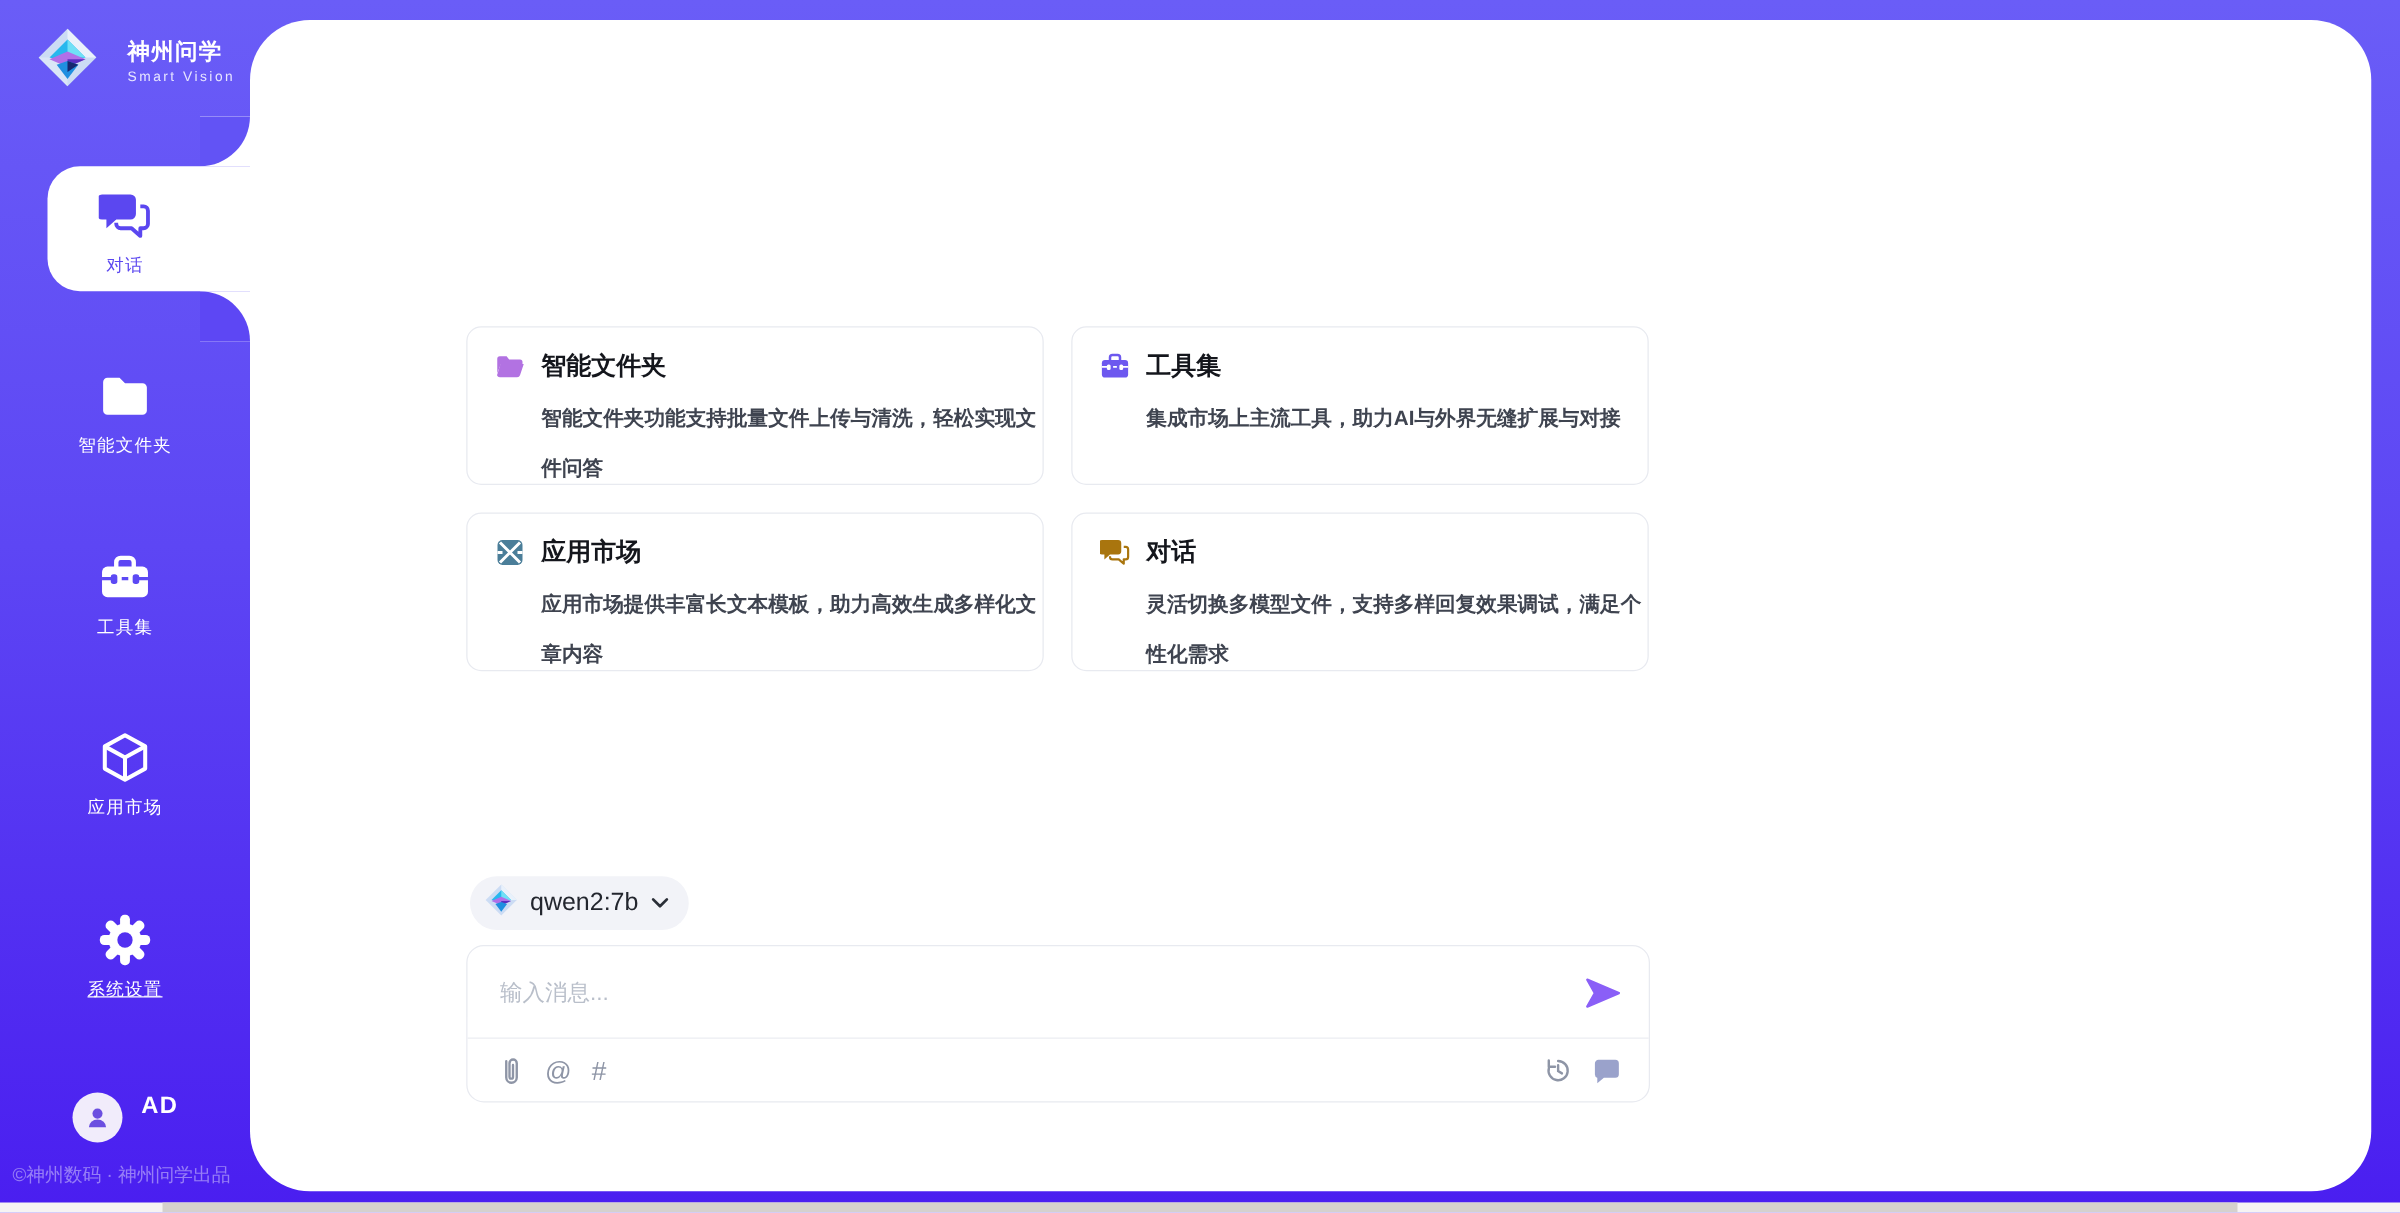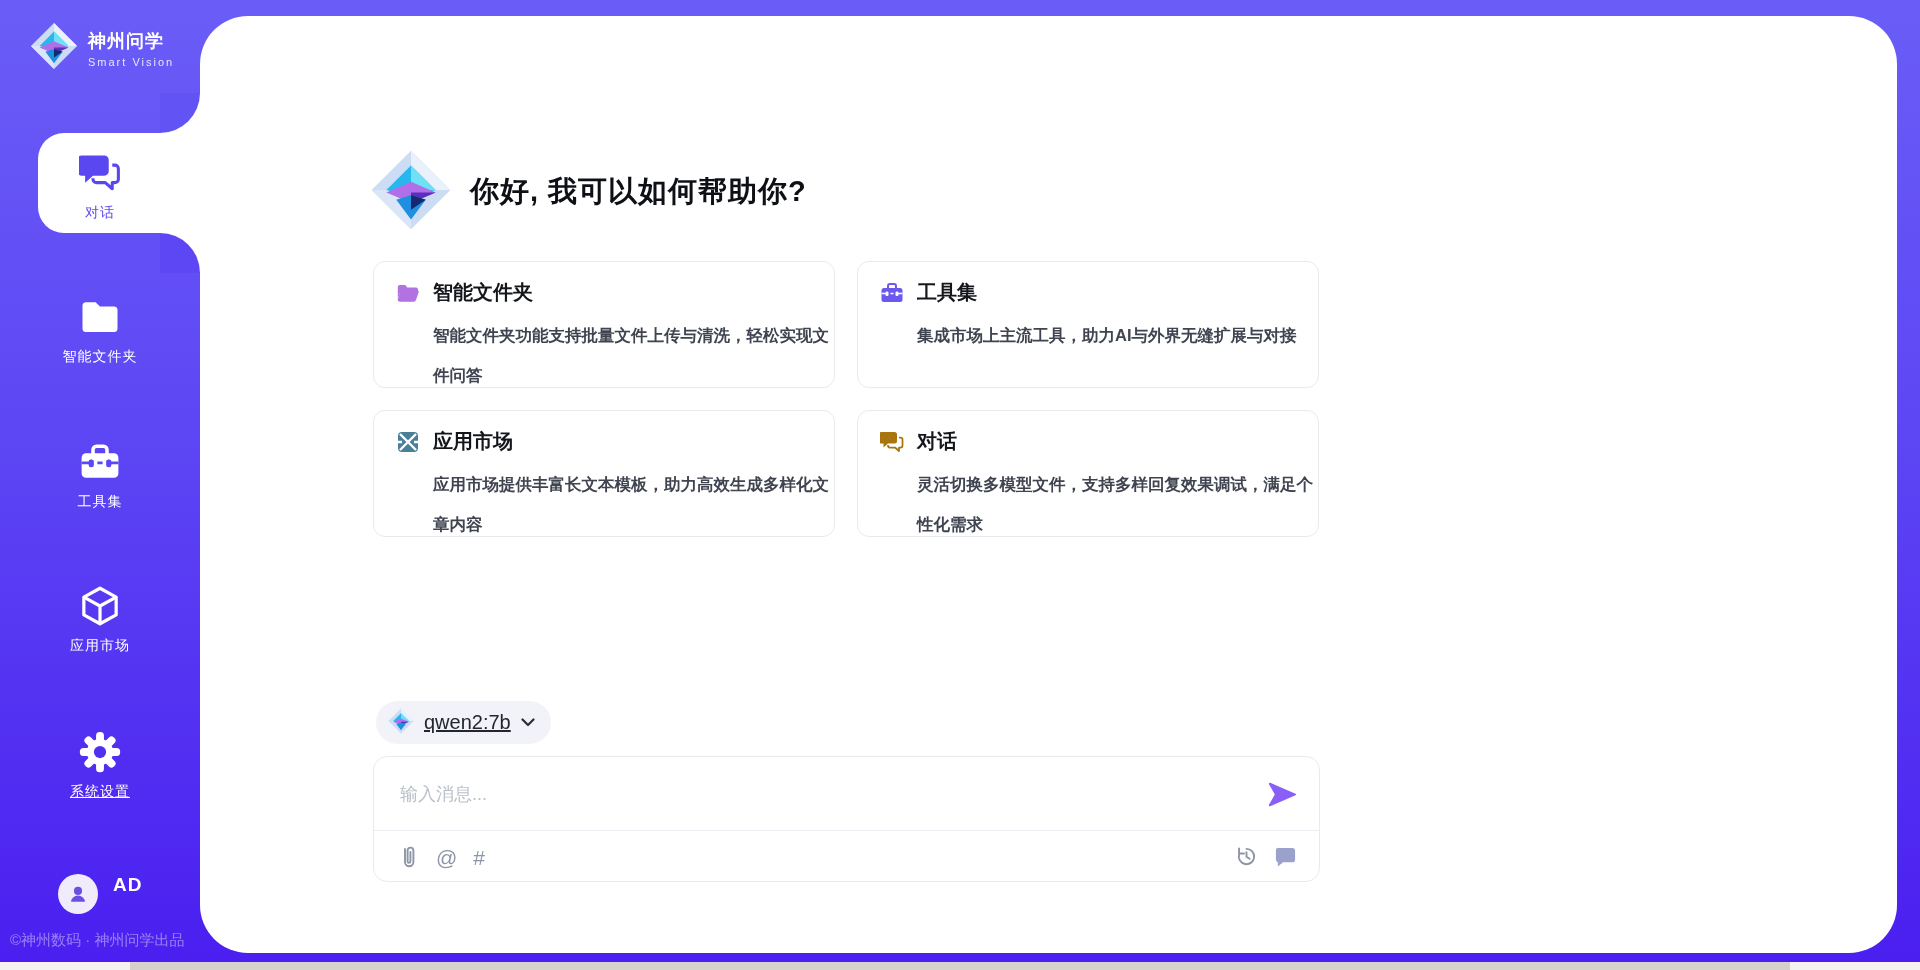--- a/index.html
+++ b/index.html
@@ -17,21 +17,21 @@
   .tab-blob { position:absolute; left:38px; top:133px; width:162px; height:100px;
               background:#ffffff; border-radius:26px 0 0 26px; }
   .fillet { position:absolute; left:160px; width:40px; height:40px; background:#ffffff; overflow:hidden; }
   .fillet.top { top:93px; }
   .fillet.bottom { top:233px; }
   .fillet .carve { position:absolute; inset:0; }
   .fillet.top .carve { background:#6253f5; border-bottom-right-radius:100%; }
   .fillet.bottom .carve { background:#5d47f4; border-top-right-radius:100%; }
 
   
-  .brand { position:absolute; left:30px; top:22px; display:flex; align-items:center; gap:10px; }
+  .brand { position:absolute; left:30px; top:22px; display:flex; align-items:center; gap:24px; }
   .brand-name { color:#fff; font-size:18px; font-weight:700; letter-spacing:1px; }
   .brand-sub { color:#e8e6ff; font-size:11px; letter-spacing:2px; margin-top:3px; }
 
   
   .side-item { position:absolute; left:0; width:200px; display:flex; flex-direction:column;
                align-items:center; gap:10px; color:#ffffff; cursor:pointer; z-index:3; }
   .side-item .lbl { font-size:14px; letter-spacing:1px; }
   .side-item.active { color:#5b47f0; }
   .side-icon { width:42px; height:42px; display:block; }
 
@@ -51,21 +51,21 @@
   .card { background:#fff; border:1px solid #e8eaf0; border-radius:12px; padding:17px 22px; cursor:pointer; }
   .card-head { display:flex; align-items:center; gap:13px; }
   .card-icon { width:24px; height:24px; flex:0 0 auto; }
   .card-title { font-size:20px; font-weight:700; color:#14161c; }
   .card-desc { margin:9px 0 0 37px; width:396px; font-size:16.5px; line-height:40px; color:#3f4450;font-weight:bold; }
 
   
   .model-pill { position:absolute; left:376px; top:701px; height:43px; display:inline-flex;
                 align-items:center; gap:10px; padding:0 16px 0 12px; background:#f2f3f8;
                 border-radius:22px; cursor:pointer; }
-  .model-name { font-size:20px; color:#23262e;text-decoration:underline; }
+  .model-name { font-size:20px; color:#23262e; }
 
   
   .composer { position:absolute; left:373px; top:756px; width:947px; height:126px;
               background:#fff; border:1.5px solid #e8eaf0; border-radius:14px; }
   .composer-input { position:absolute; left:26px; top:22px; width:850px; height:30px; border:none;
                     outline:none; font-size:18px; color:#2a2e38; background:transparent;
                     font-family:"Liberation Sans","DejaVu Sans",sans-serif; }
   .composer-input::placeholder { color:#b9bfca; }
   .send-btn { position:absolute; right:22px; top:24px; width:30px; height:27px; cursor:pointer; }
   .composer-divider { position:absolute; left:0; right:0; top:73px; height:1px; background:#ebedf2; }
@@ -167,36 +167,20 @@
       <svg width="22" height="22" viewBox="0 0 24 24">
         <circle cx="12" cy="8.6" r="4.4" fill="#6b4fe0"></circle>
         <path d="M4.5 20.5 a7.5 6.8 0 0 1 15 0 z" fill="#6b4fe0"></path>
       </svg>
     </span>
     <span class="user-initials">AD</span>
   </div>
 
   <div class="footer-note">©神州数码 · 神州问学出品</div>
 
-  <div class="hero">
-    <span>
-      <svg width="82" height="82" viewBox="0 0 100 100">
-        <polygon points="50,2 98,50 50,98 2,50" fill="#ccdcf4"></polygon>
-        <polygon points="50,2 98,50 50,50" fill="#e9f1fb"></polygon>
-        <polygon points="50,98 2,50 50,50" fill="#dae6f7"></polygon>
-        <polygon points="50,20 80,50 50,58 20,50" fill="#27b7ee"></polygon>
-        <polygon points="50,20 80,50 50,50" fill="#6fe0f6"></polygon>
-        <polygon points="20,53 50,40 80,53 50,66" fill="#b06fe8"></polygon>
-        <polygon points="50,53 80,53 50,66" fill="#5a2fc0"></polygon>
-        <polygon points="32,62 50,56 68,62 50,86" fill="#1f8fe0"></polygon>
-        <polygon points="50,56 68,62 50,74" fill="#17286e"></polygon>
-      </svg>
-    </span>
-    <span class="hero-title">你好, 我可以如何帮助你?</span>
-  </div>
 
   <div class="cards">
 
     <div class="card">
       <div class="card-head">
         <svg class="card-icon" viewBox="0 0 24 21" style="color:#b272e2;">
           <path d="M1.8 16 V4.5 a2 2 0 0 1 2 -2 h5.5 l2 2.5 h8.7 a2 2 0 0 1 2 2 V9 H4.5 z" fill="currentColor"></path>
           <path d="M1.6 17.6 L4.4 8.6 H23 L20 17.6 a2.4 2.4 0 0 1 -2.3 1.7 H3.9 a2.4 2.4 0 0 1 -2.3 -1.7 z" fill="currentColor"></path>
         </svg>
         <span class="card-title">智能文件夹</span>

